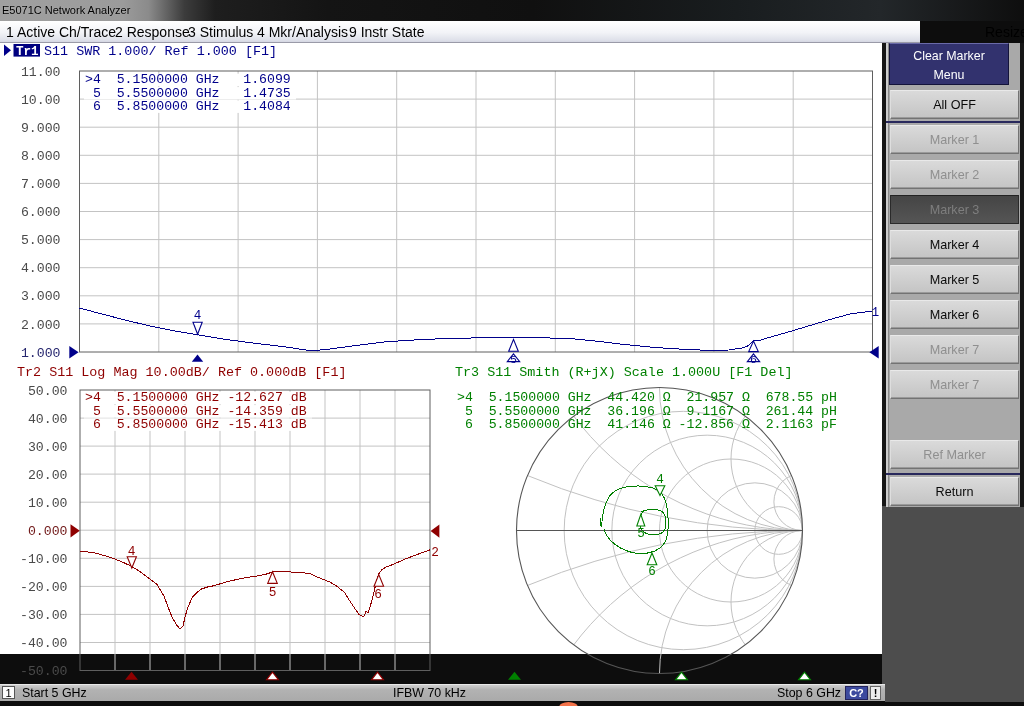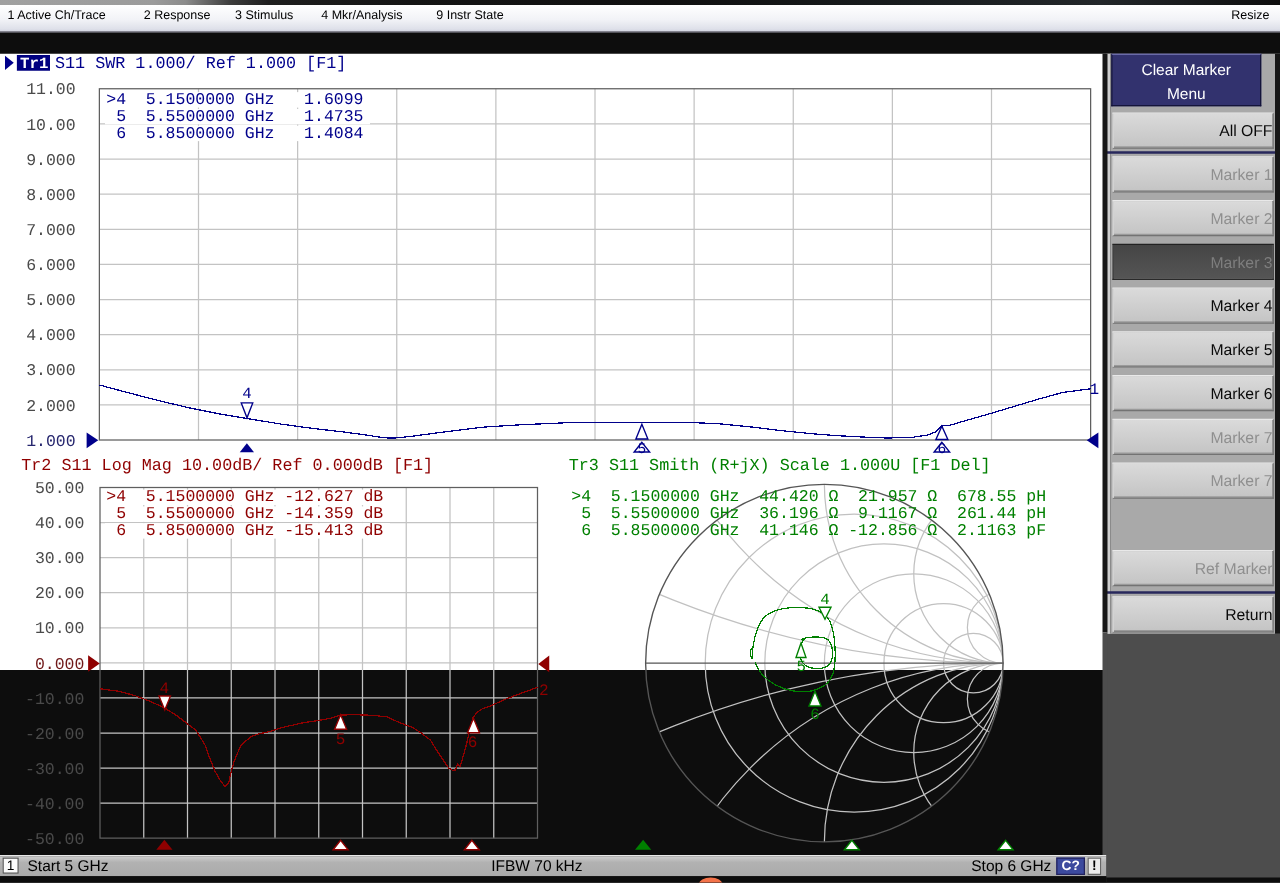--- a/index.html
+++ b/index.html
@@ -2,33 +2,33 @@
 <html><head><meta charset="utf-8"><style>
 *{margin:0;padding:0;box-sizing:border-box}
 html,body{width:1024px;height:706px;overflow:hidden;background:#000;
   font-family:"Liberation Sans",sans-serif}
 #stage{position:relative;width:1024px;height:706px;background:#0d0d0d}
 #title{position:absolute;left:0;top:0;width:1024px;height:21px;
   background:linear-gradient(90deg,#a0a0a0 0,#9b9b9b 12%,#8b8b8b 14.5%,#3c3c3c 18%,#1e1e1e 21%,#141414 32%,#101010 52%,#191d1f 72%,#23272a 86%,#0e0e0e 100%);
   color:#0a0a0a;font-size:11px;line-height:21px}
 #title span{position:absolute;left:2px;top:0;color:#000;
   text-shadow:0 0 2px rgba(255,255,255,.25)}
-#menu{position:absolute;left:0;top:4px;width:1024px;height:22px;
+#menu{position:absolute;left:0;top:21px;width:920px;height:22px;
   background:linear-gradient(#ffffff,#f2f3f7 55%,#dfe1ea 90%,#d4d6e2);
-  border-bottom:1px solid #9a9aa8;font-size:10px;color:#000}
+  border-bottom:1px solid #9a9aa8;font-size:14px;color:#000}
 #menu i{position:absolute;top:3px;font-style:normal}
-#work{position:absolute;left:0;top:43px;width:885px;height:493px;background:#fff}
+#work{position:absolute;left:0;top:43px;width:885px;height:611px;background:#fff}
 #side{position:absolute;left:885px;top:43px;width:139px;height:663px;background:#4d4d4d}
 #sideup{position:absolute;left:0;top:0;width:139px;height:463.5px;background:#a9a9a9}
 #sideup:after{content:"";position:absolute;right:0;top:0;width:4px;height:463.5px;background:#161616}
 .gut{position:absolute;left:0;top:0;width:4px;height:463.5px;background:#cecece;border-right:1px solid #8a8a8a}
 #cmh{position:absolute;left:4px;top:0;width:120px;height:41.5px;background:#32326e;
   border:1px solid #14143a;border-top-color:#6a6aa8;color:#fff;font-size:12.4px;
   text-align:center;line-height:1.55;padding-top:3px}
-.btn{position:absolute;left:5px;width:129px;height:29px;text-align:right;
+.btn{position:absolute;left:5px;width:129px;height:29px;text-align:center;
   line-height:28px;font-size:12.6px;color:#0a0a0a;
   background:linear-gradient(#dadada,#c4c4c4);
   border:1px solid #737373;border-top-color:#e9e9e9;border-left-color:#dedede;
   box-shadow:inset 0 -1px 0 #9a9a9a}
 .btn.dis{color:#8f8f8f}
 .btn.prs{background:linear-gradient(#454545,#555555);color:#7e7e7e;
   border-color:#2a2a2a;border-top-color:#222;box-shadow:none}
 .sep{position:absolute;left:0px;width:139px;height:2.5px;background:#28285c}
 #status{position:absolute;left:0;top:684px;width:885px;height:16.5px;
   background:linear-gradient(#cfcfcf,#b2b2b2 30%,#aaaaaa);

